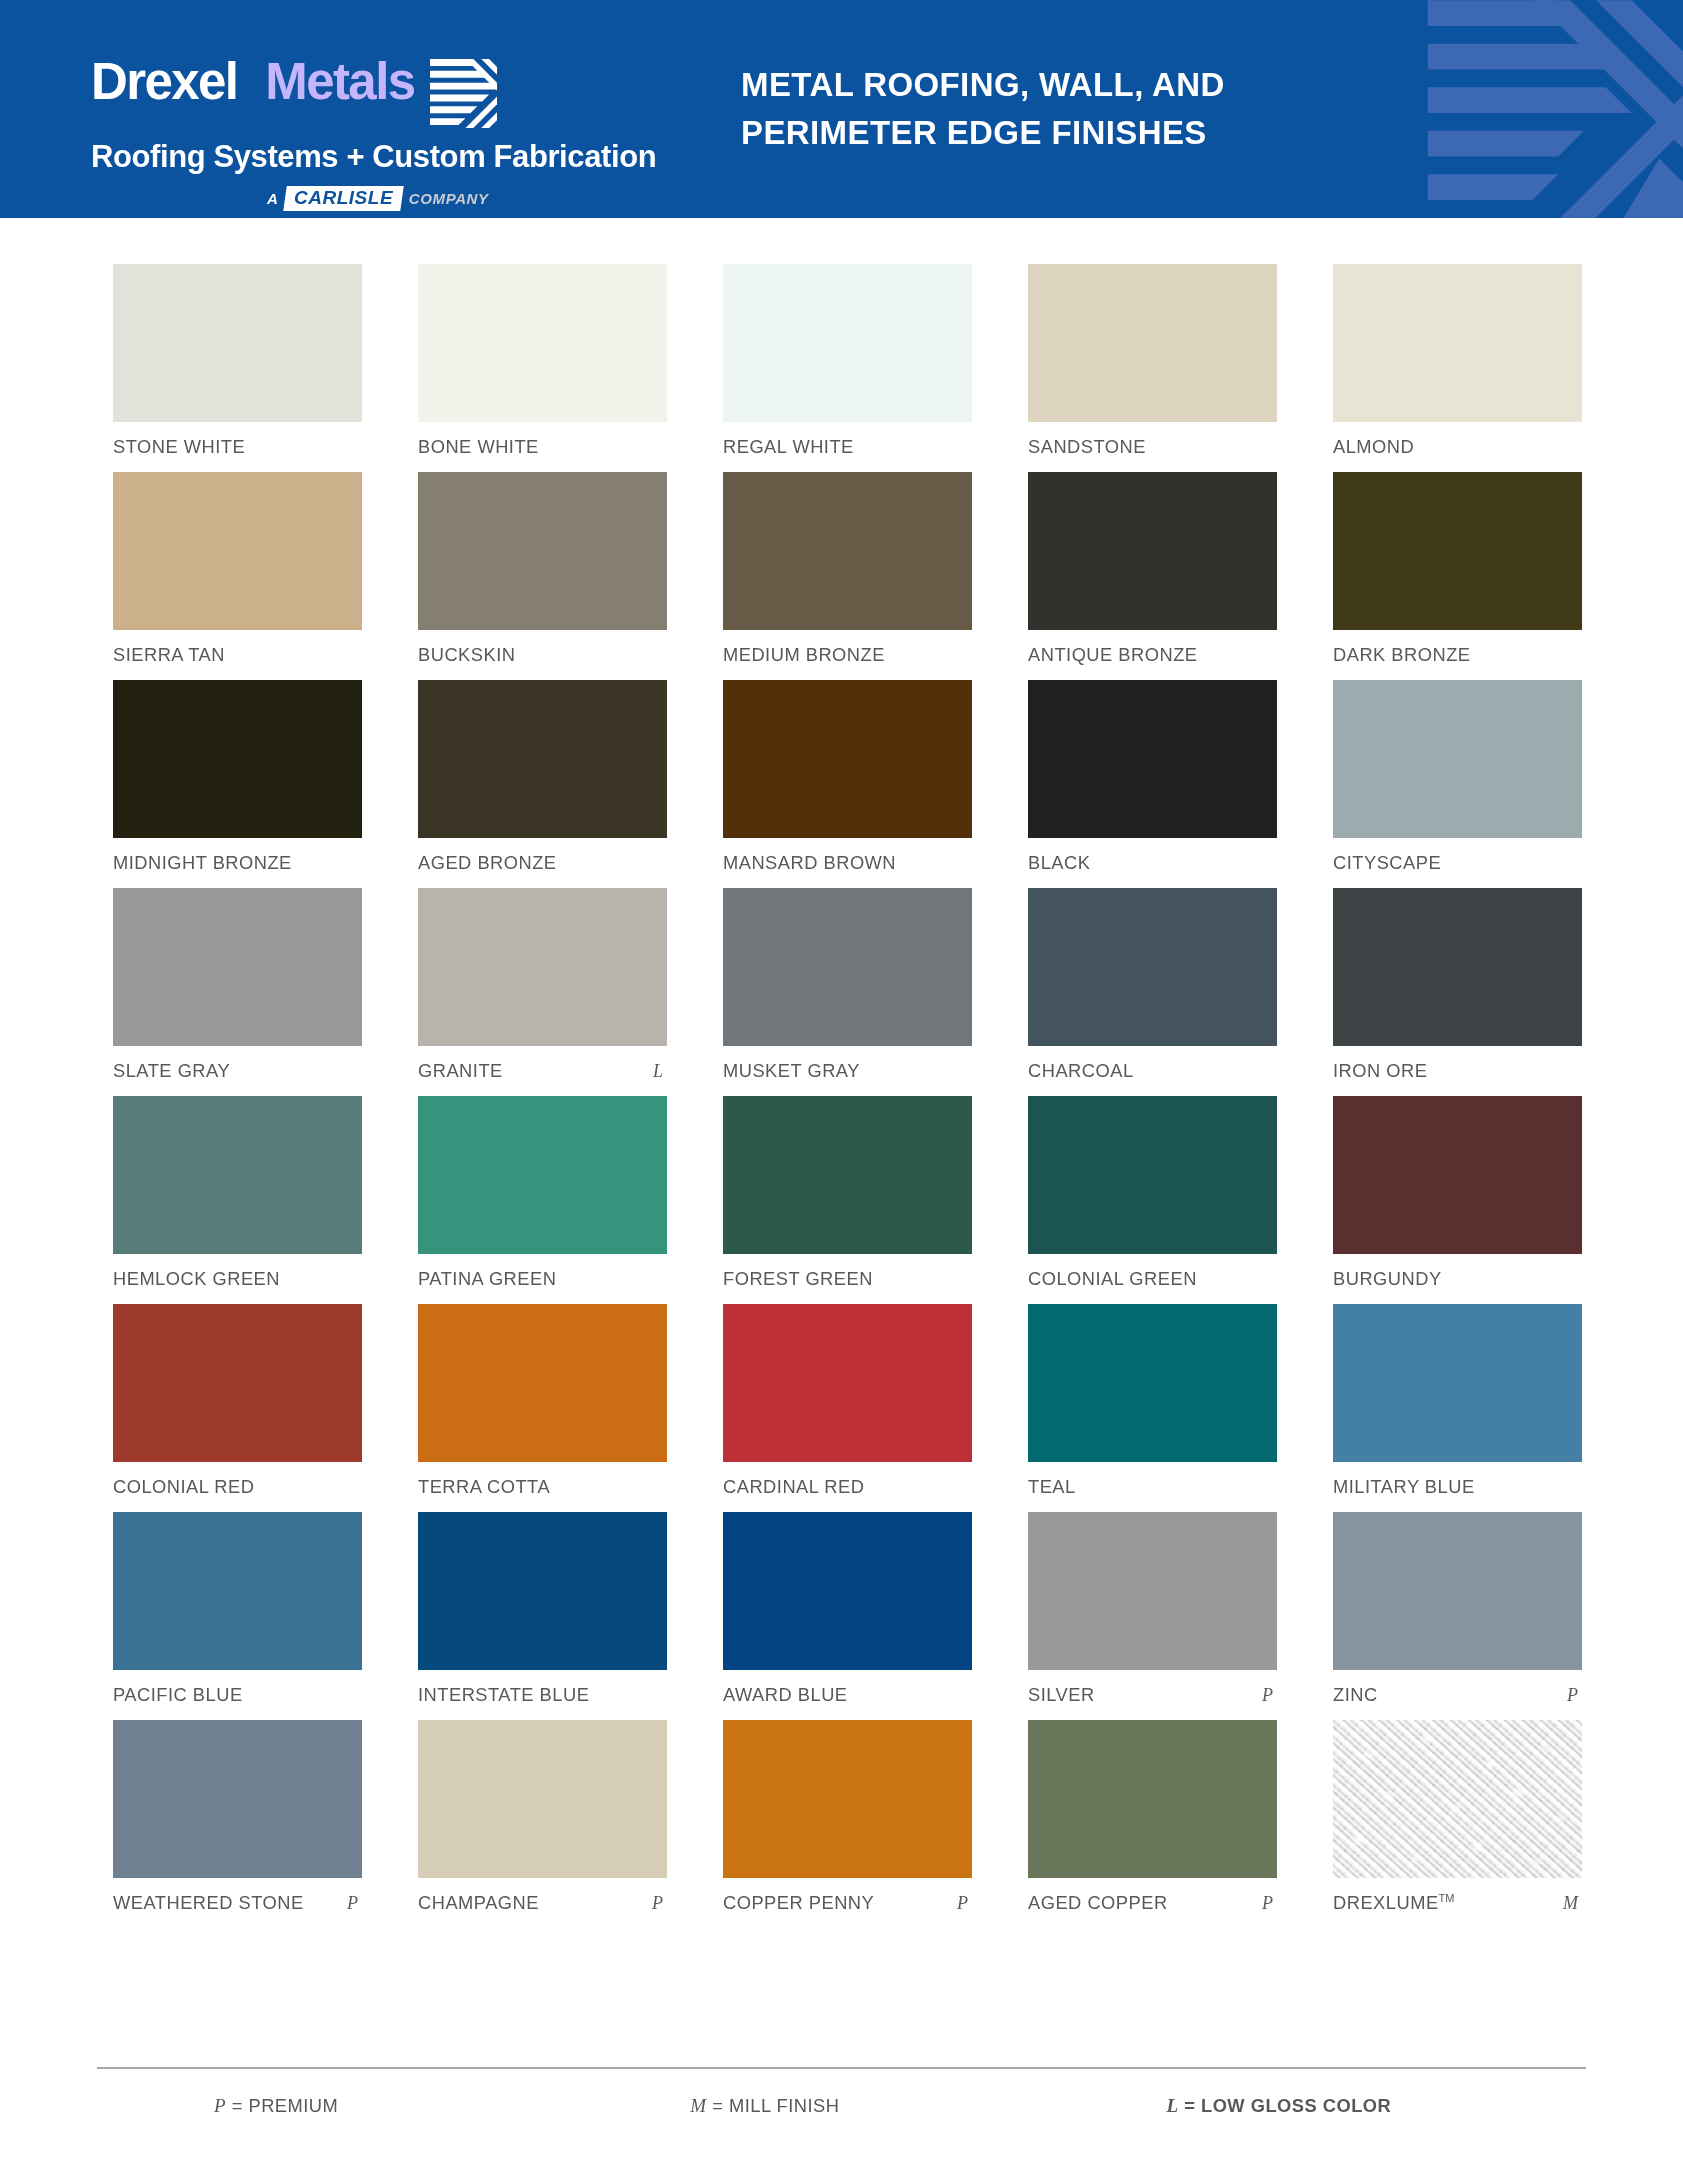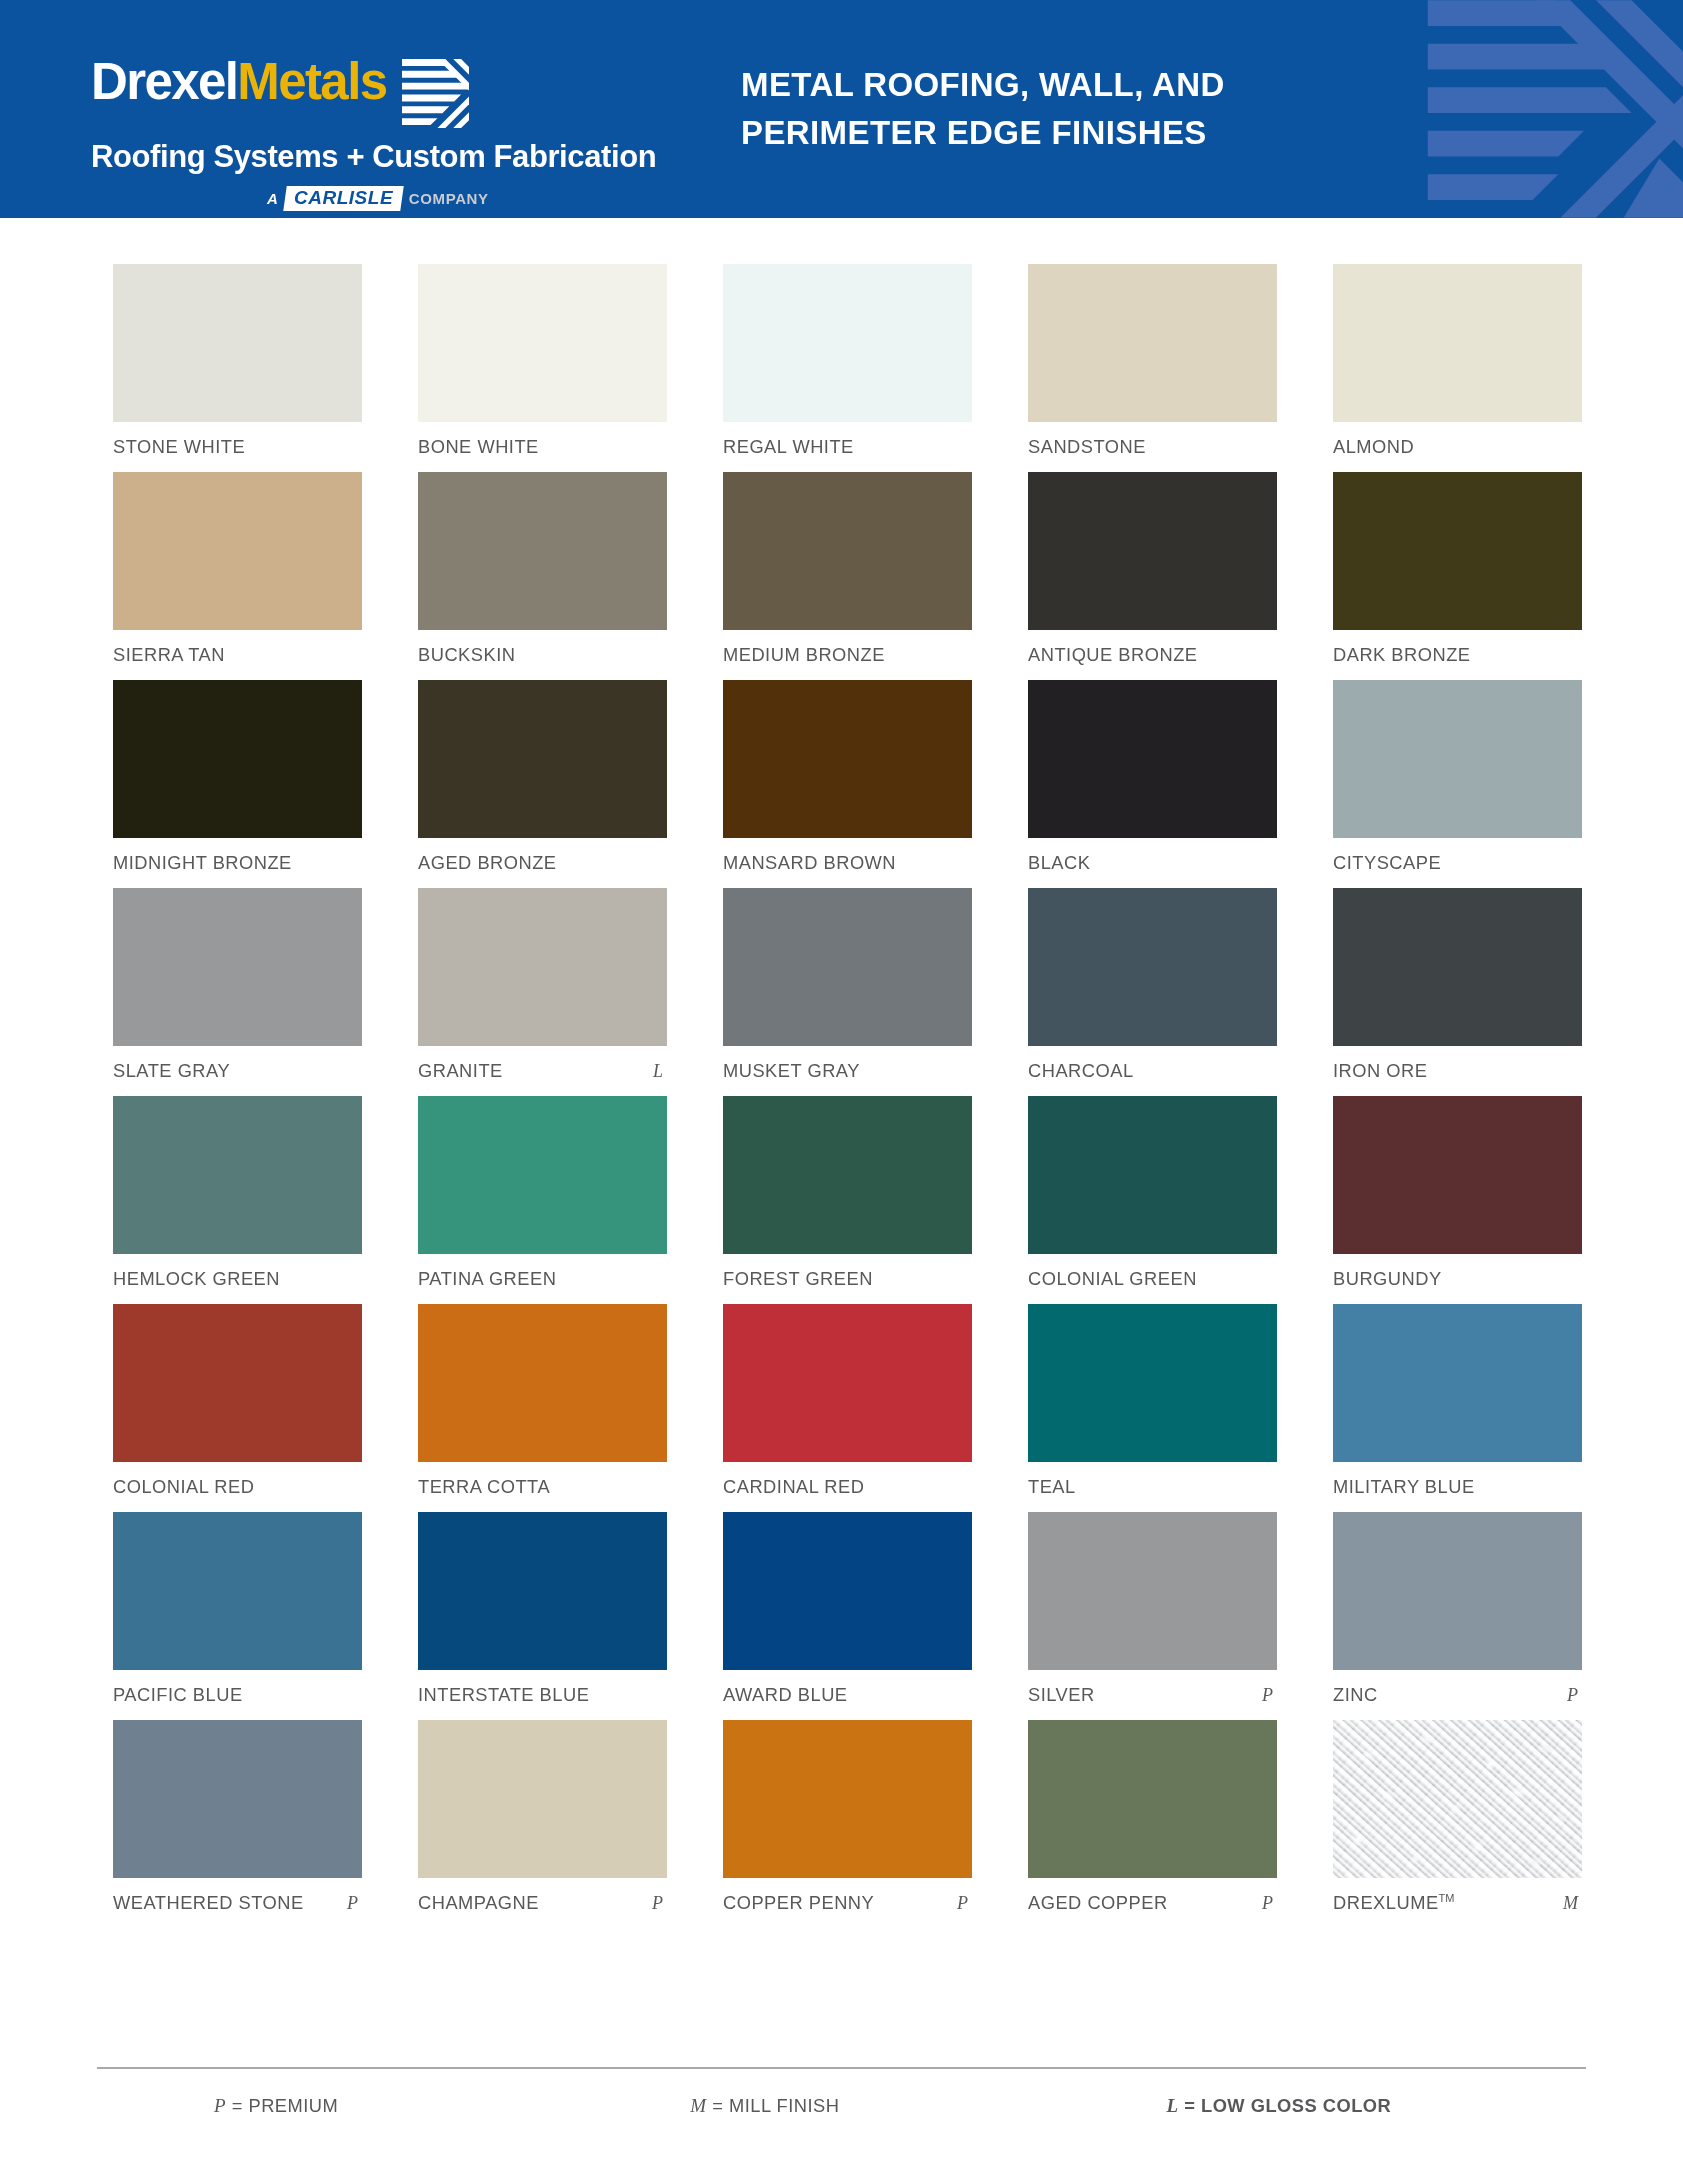--- a/index.html
+++ b/index.html
@@ -43,21 +43,21 @@
 
   .wordmark {
     font-family: "Liberation Sans", sans-serif;
     font-weight: bold;
     font-size: 51px;
     line-height: 53px;
     letter-spacing: -1.6px;
     white-space: nowrap;
   }
   .wordmark .w-drexel { color: #ffffff; }
-  .wordmark .w-metals { color: #eab308; }
+  .wordmark .w-metals { color: #c4b5fd; margin-left: 28px; }
 
   .logo-mark {
     margin-left: 16px;
     margin-top: 2px;
     width: 67px;
     height: 77px;
   }
 
   .tagline {
     margin-top: 5px;
@@ -92,20 +92,21 @@
     font-size: 19px;
     letter-spacing: 0.5px;
     padding: 2px 9px 3px 9px;
     transform: skewX(-8deg);
     display: inline-block;
     line-height: 20px;
   }
   .carlisle-badge span { display: inline-block; transform: skewX(8deg); }
   .carlisle-company {
     font-family: "Liberation Sans", sans-serif;
+    font-style: italic;
     font-weight: bold;
     font-size: 15px;
     letter-spacing: 0.6px;
     color: #c9ccd0;
   }
 
   
   .header-title {
     position: absolute;
     left: 741px;

